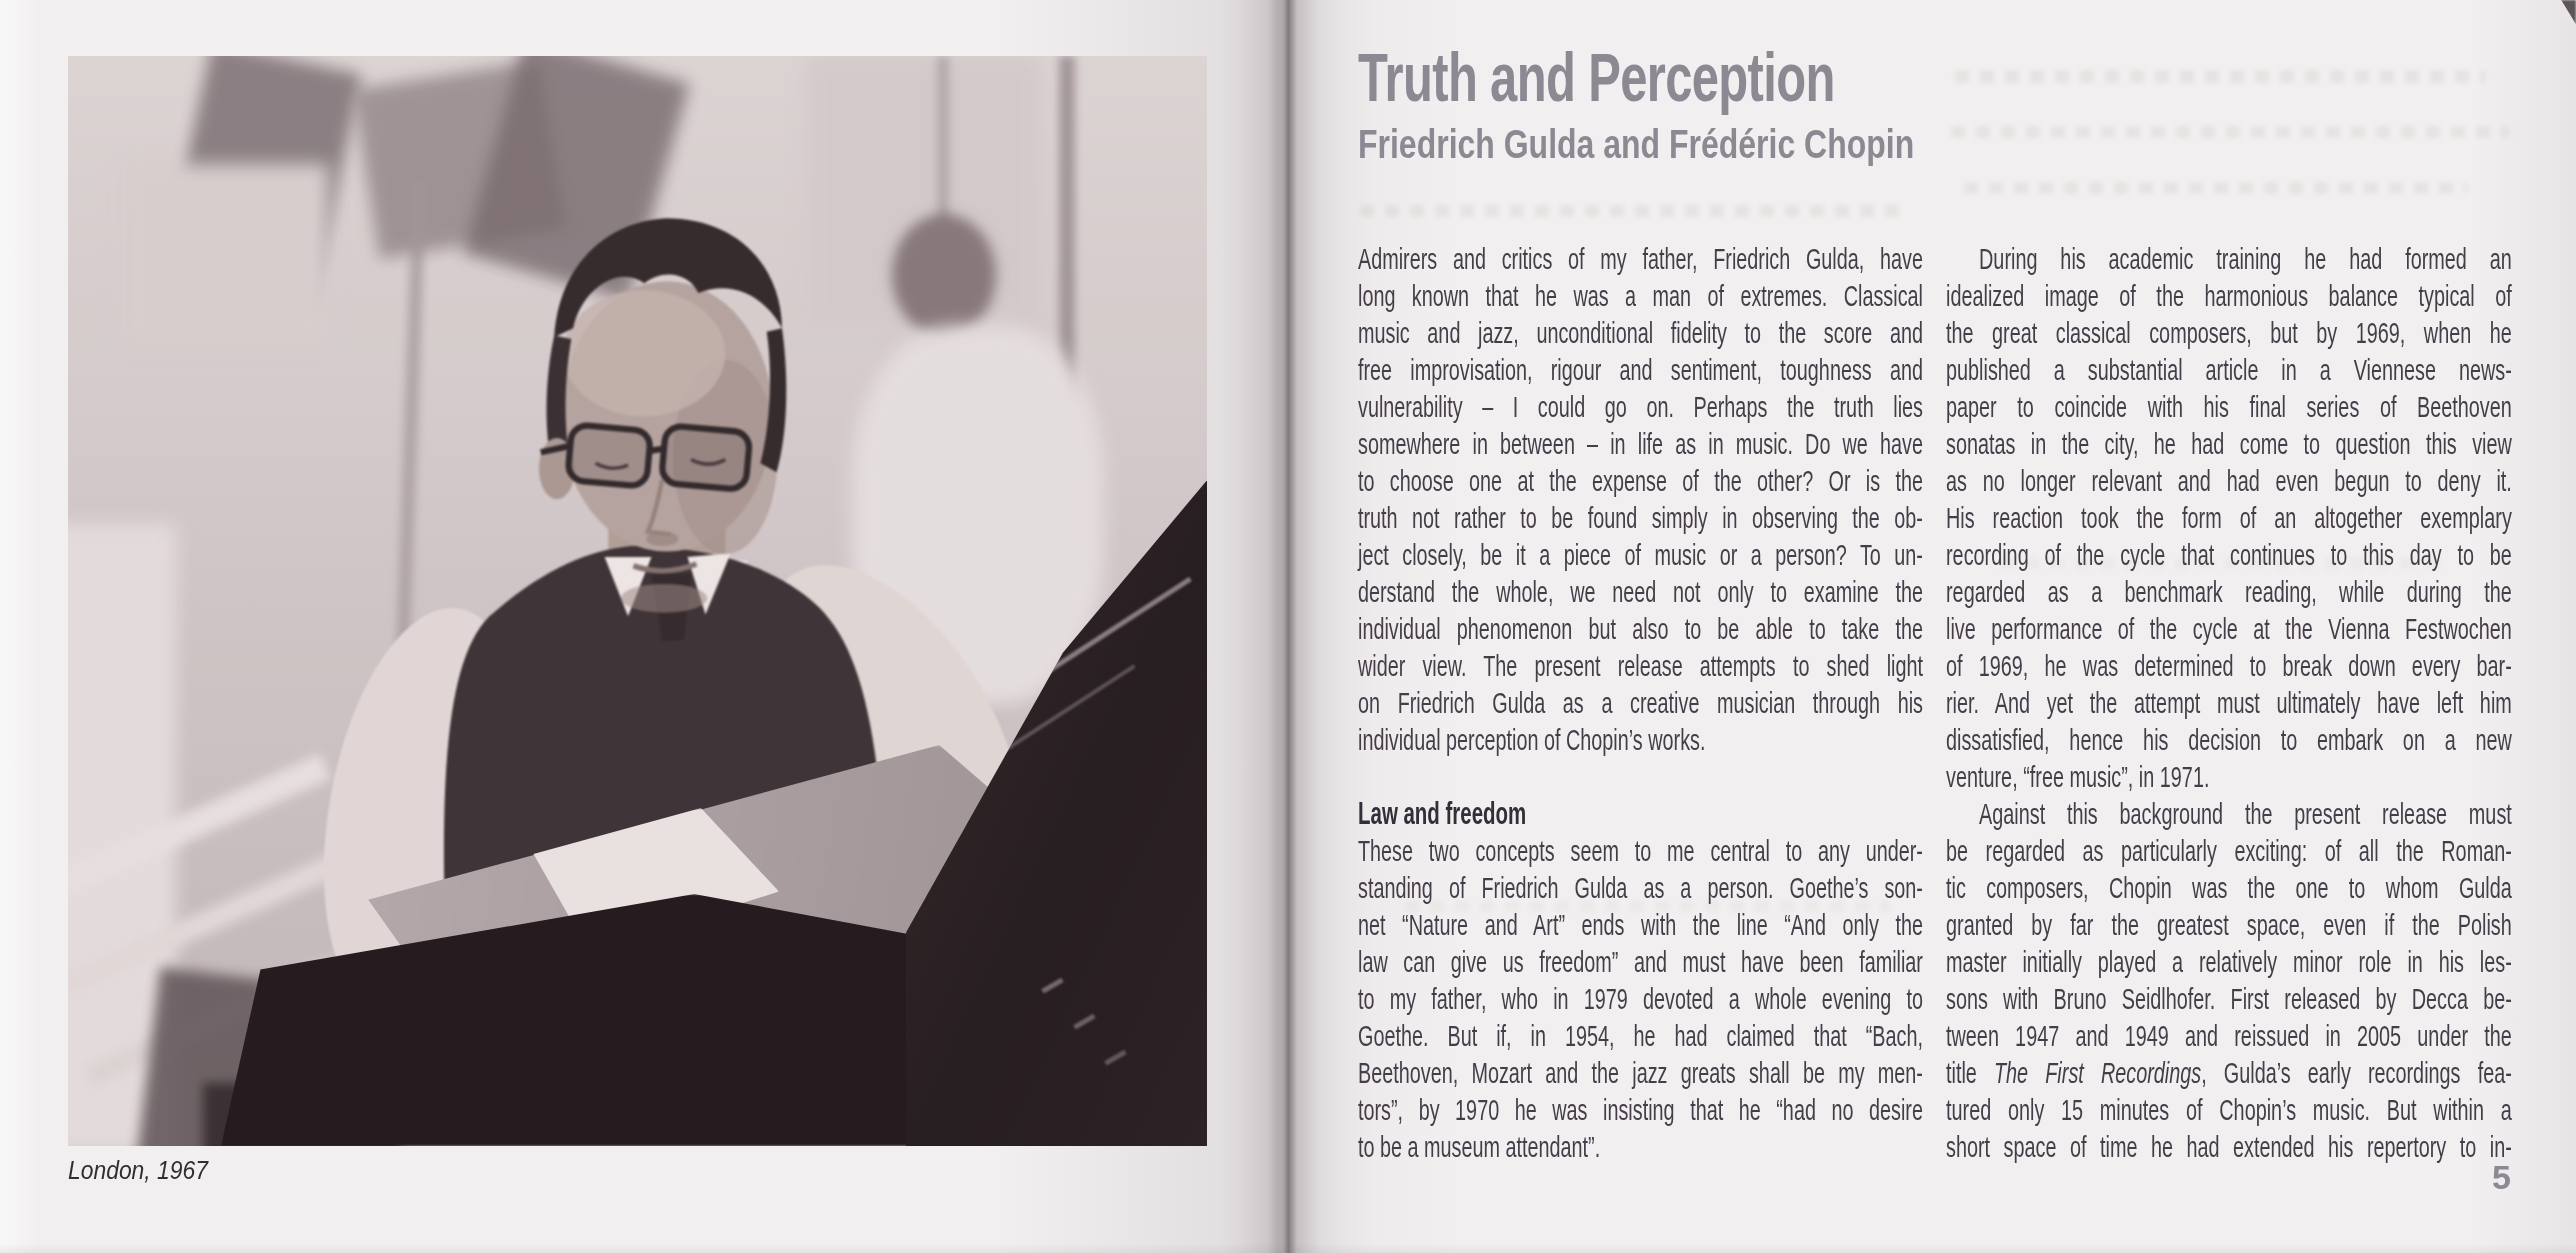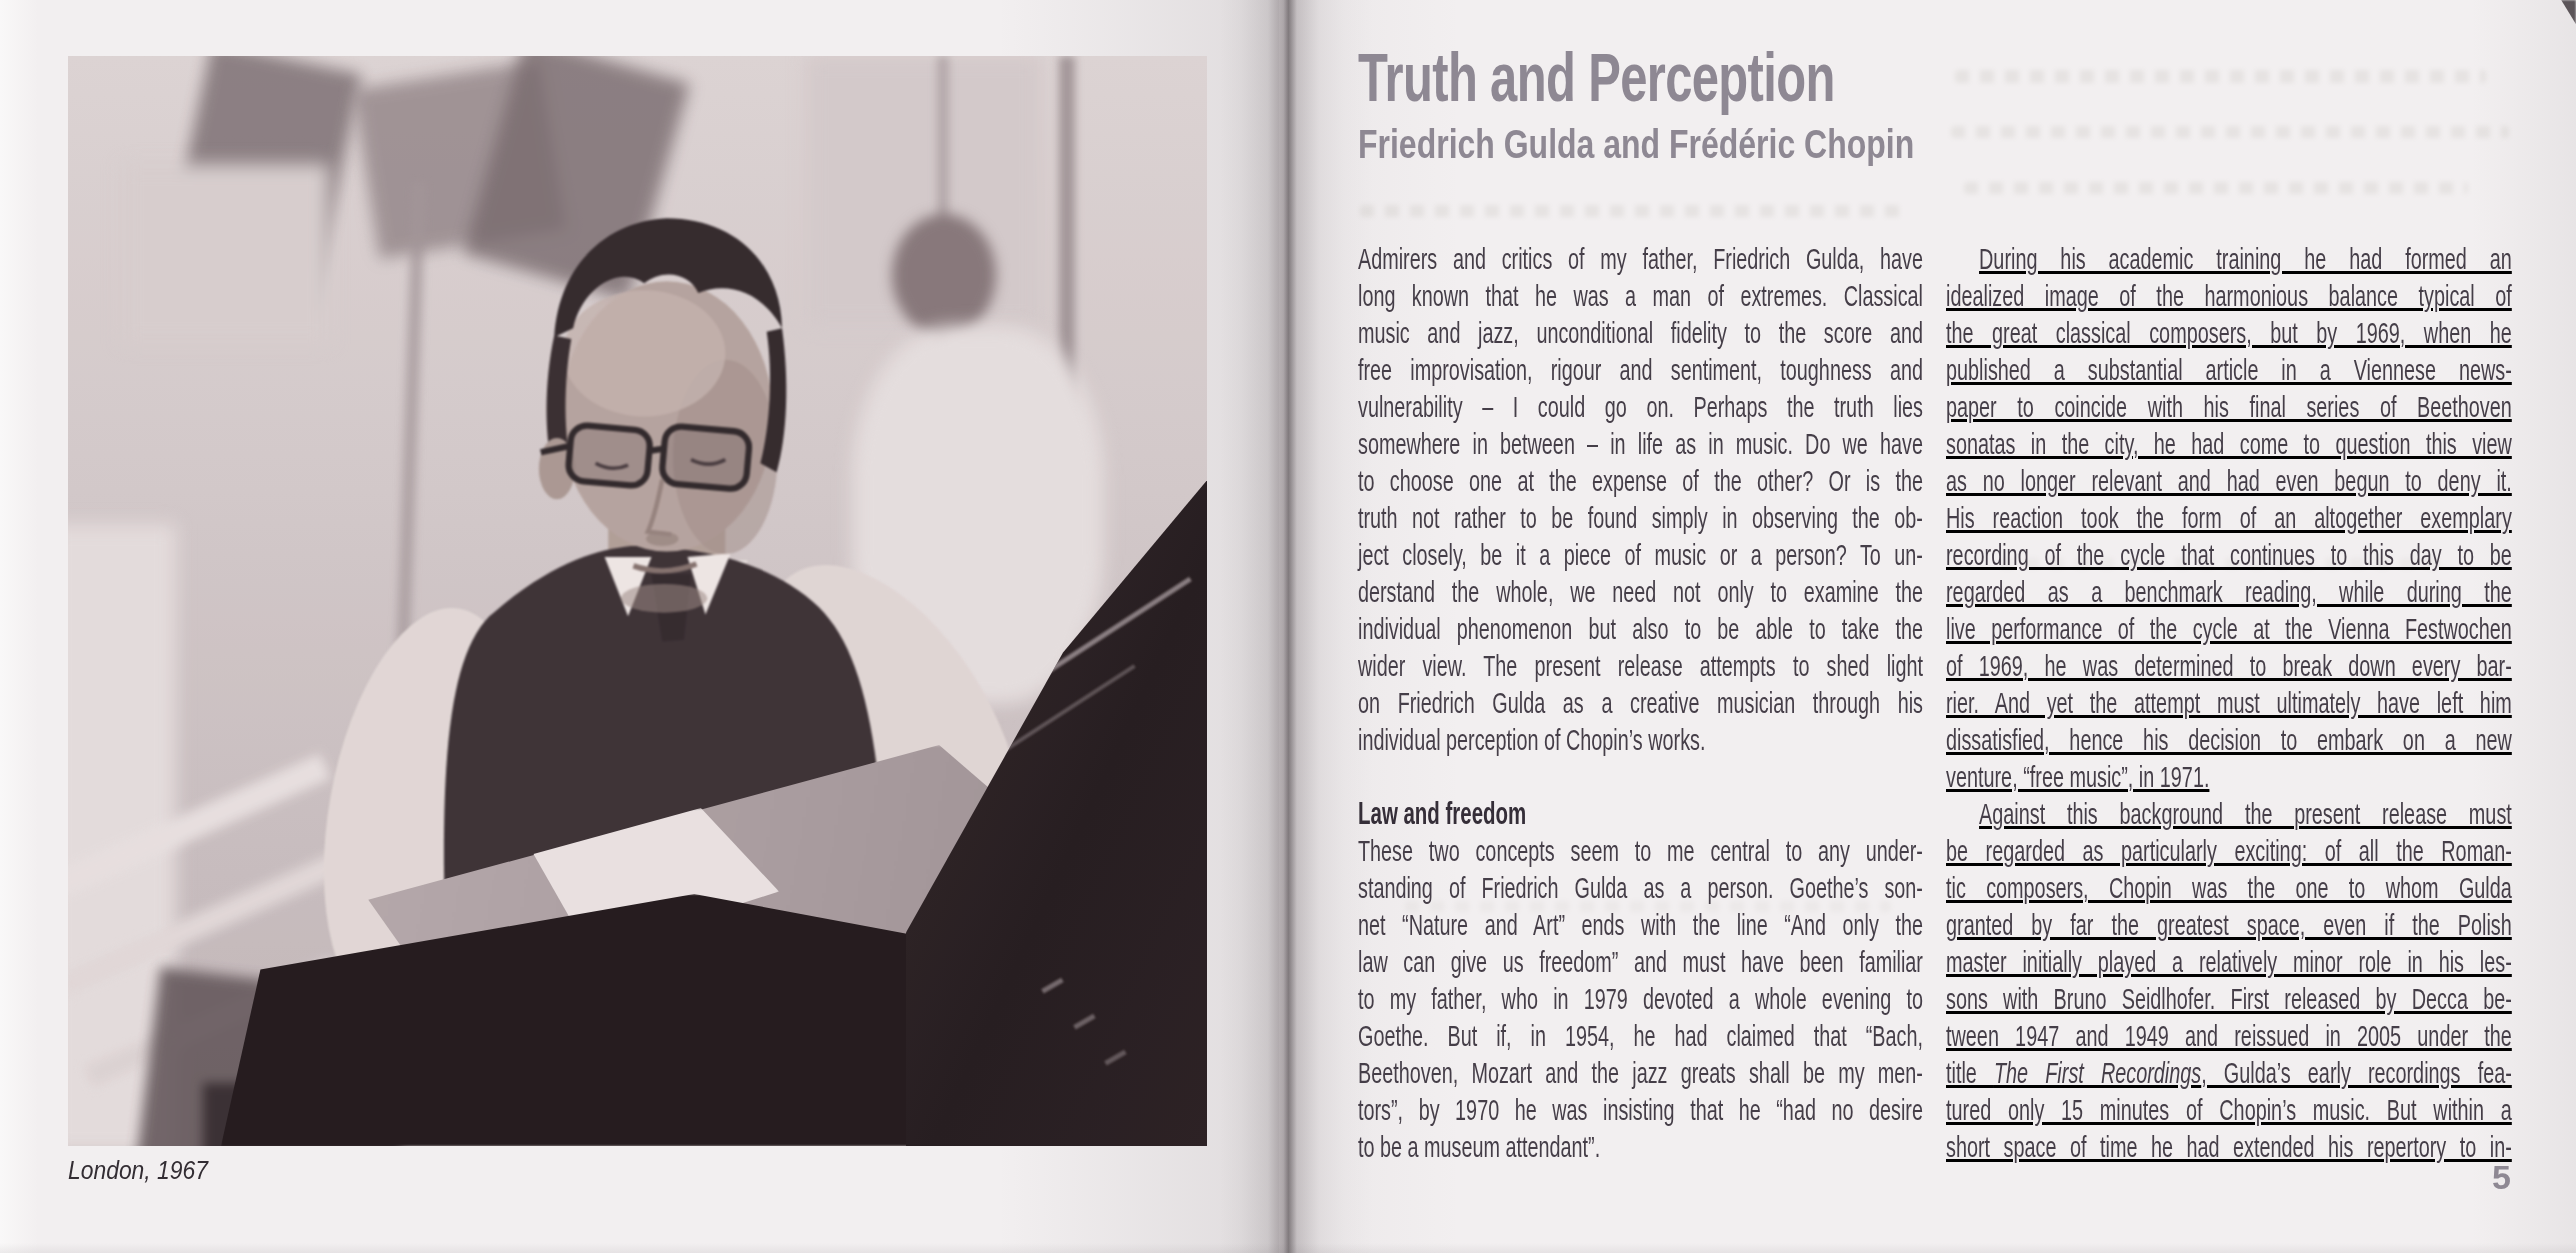--- a/index.html
+++ b/index.html
@@ -27,21 +27,21 @@
 
   
   .title{left:1358px;top:41px;font-size:68px;font-weight:bold;line-height:72px;
     color:#8e8893;white-space:nowrap;transform:scaleX(.72);transform-origin:0 0;letter-spacing:-0.9px;}
   .subtitle{left:1358px;top:122px;font-size:41px;font-weight:bold;line-height:45px;
     color:#8e8893;white-space:nowrap;transform:scaleX(.78);transform-origin:0 0;}
   .col{top:240px;height:955px;overflow:visible;}
   .col-inner{width:856px;transform-origin:0 0;color:#453e48;font-size:30px;line-height:37px;}
   .col-0{left:1358px;width:565px;}
   .col-0 .col-inner{transform:scaleX(.660);}
-  .col-1{left:1946px;width:566px;text-decoration:underline;}
+  .col-1{left:1946px;width:566px;}
   .col-1 .col-inner{transform:scaleX(.661);}
   .line{height:37px;text-align:justify;text-align-last:justify;white-space:normal;}
   .line.last{text-align-last:left;}
   .line.indent{padding-left:50px;}
   .line i{font-style:italic;}
   .col-heading{height:37px;line-height:37px;font-size:31px;font-weight:bold;color:#352e38;margin-top:37px;}
   .pageno{left:2450px;top:1158px;width:61px;text-align:right;font-size:34px;font-weight:bold;color:#8e8893;}
 
   
   .photo{left:68px;top:56px;width:1139px;height:1090px;overflow:hidden;background:#cfc7c8;}

